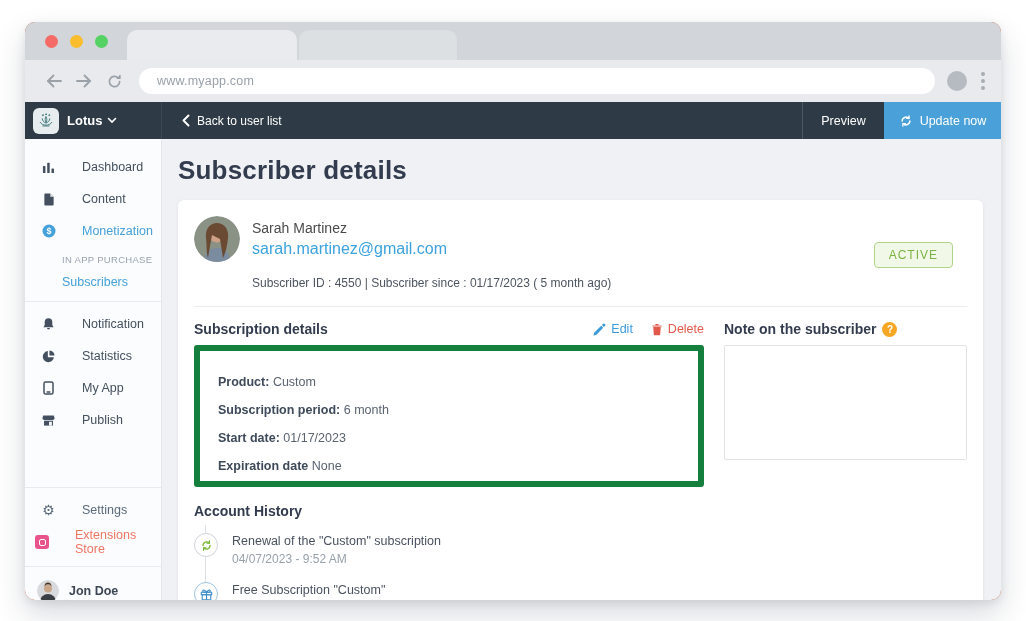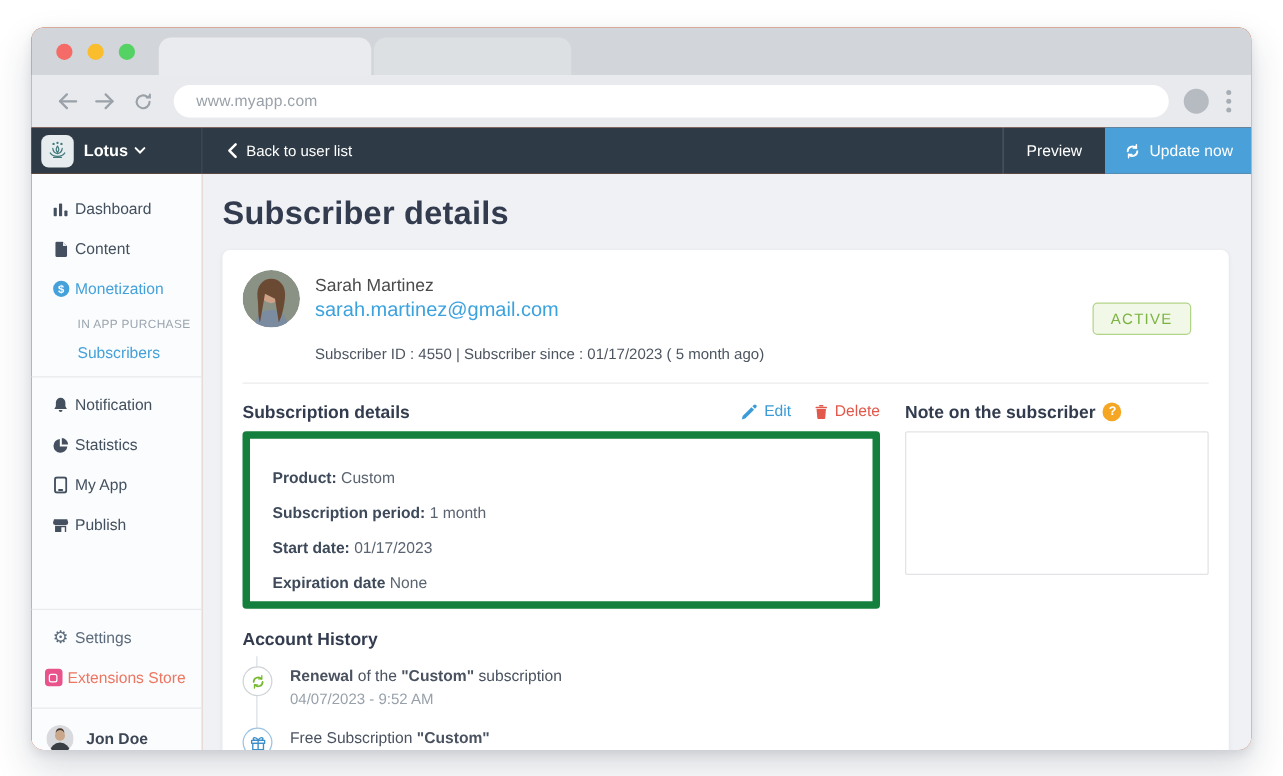--- a/index.html
+++ b/index.html
@@ -41,21 +41,21 @@
   .preview-btn { width:82px; display:flex; align-items:center; justify-content:center; font-size:12.5px;
                  border-left:1px solid rgba(255,255,255,.15); cursor:pointer; }
   .update-btn { width:117px; background:#4aa0d8; display:flex; align-items:center; justify-content:center;
                 gap:7px; font-size:12.5px; cursor:pointer; }
 
   
   .workspace { display:flex; height:461px; overflow:hidden; }
 
   
   .sidebar { width:137px; background:#fbfcfd; border-right:1px solid #e4e7ea; padding-top:12px; flex-shrink:0; }
-  .side-item { height:32px; display:flex; align-items:center; padding-left:16px; gap:4px;
+  .side-item { height:32px; display:flex; align-items:center; padding-left:16px; gap:26px;
                font-size:12.5px; color:#43505e; cursor:pointer; }
   .side-item .ic { width:15px; display:flex; justify-content:center; color:#44505f; }
   .side-item.blue, .side-item.blue .ic { color:#45a1d9; }
   .side-sub-label { height:24px; display:flex; align-items:center; padding-left:37px;
                     font-size:9.5px; color:#9aa4ae; letter-spacing:.3px; }
   .side-sub-item { height:22px; display:flex; align-items:center; padding-left:37px;
                    font-size:12.5px; color:#45a1d9; cursor:pointer; }
   .side-div { border-top:1px solid #e8eaee; margin:8px 0 6px 0; }
   .side-item.grey, .side-item.grey .ic { color:#5b6b7c; }
   .side-item.coral { color:#ed7663;padding-left:10px; }
@@ -98,21 +98,21 @@
               resize:none; font-family:"Liberation Sans", sans-serif; font-size:12px; padding:8px; color:#444; outline:none; }
 
   .history { margin-top:16px; }
   .timeline { position:relative; margin-top:14px; padding-left:0; }
   .timeline:before { content:""; position:absolute; left:11px; top:-8px; bottom:-30px; width:1px; background:#dcdfe3; }
   .event { display:flex; gap:14px; margin-bottom:16px; position:relative; }
   .ev-icon { width:24px; height:24px; border-radius:50%; background:#fff; border:1px solid #cfd4d9;
              display:flex; align-items:center; justify-content:center; flex-shrink:0; }
   .ev-icon.blue { border-color:#9cc3e2; }
   .ev-line1 { font-size:12.5px; color:#4a5260; padding-top:1px; }
-  .ev-line1 .b { font-weight:700; }
+  .ev-line1 .b { font-weight:400; }
   .ev-line2 { font-size:12px; color:#98a1ab; margin-top:4px; }
 </style>
 </head>
 <body>
 
 <div class="browser">
 
   <div class="tabbar">
     <div class="lights">
       <span class="light red"></span>
@@ -330,21 +330,21 @@
                       <path d="M2.6 4.2h8.8l-.7 8.6a1 1 0 0 1-1 .9H4.3a1 1 0 0 1-1-.9z"></path>
                       <rect x="1.7" y="2.2" width="10.6" height="1.4" rx=".5"></rect>
                       <rect x="5" y="0.6" width="4" height="1.4" rx=".5"></rect>
                     </svg>
                   <span>Delete</span>
                 </span>
               </span>
             </div>
             <div class="details-box">
               <div class="d-row"><b>Product:</b> <span>Custom</span></div>
-              <div class="d-row"><b>Subscription period:</b> <span>1 month</span></div>
+              <div class="d-row"><b>Subscription period:</b> <span>6 month</span></div>
               <div class="d-row"><b>Start date:</b> <span>01/17/2023</span></div>
               <div class="d-row"><b>Expiration date</b> <span>None</span></div>
             </div>
           </div>
 
           <div class="col-right">
             <div class="sec-head">
               <span class="sec-title">Note on the subscriber</span>
               <span class="help-ico">?</span>
             </div>

